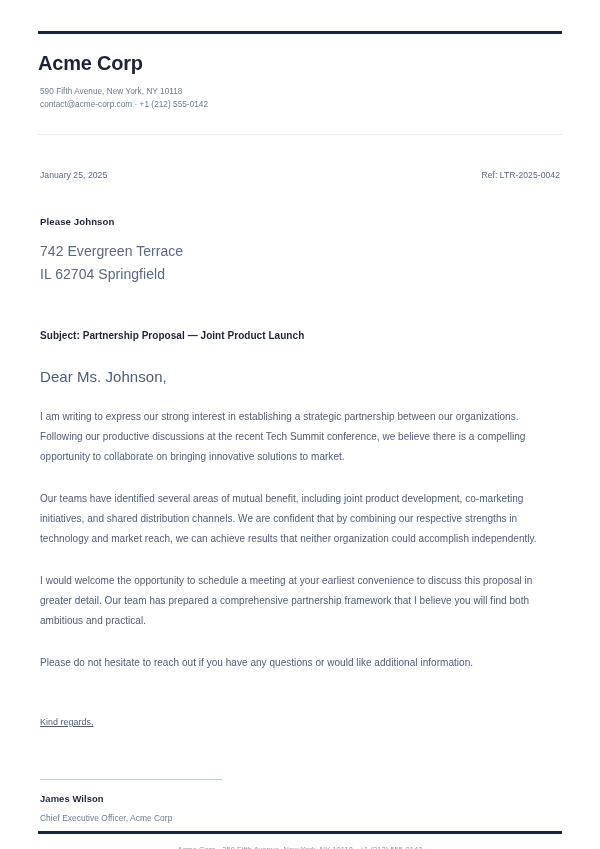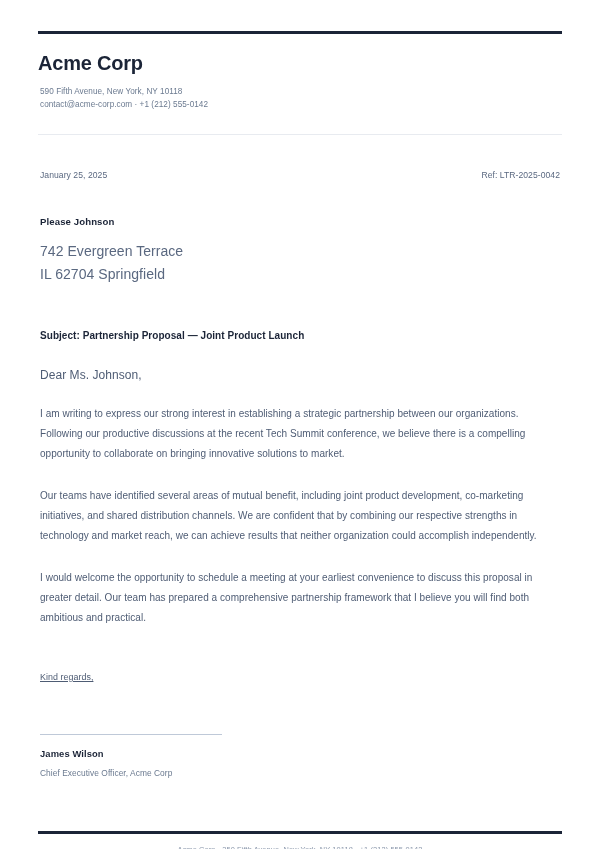--- a/index.html
+++ b/index.html
@@ -100,21 +100,21 @@
     color: #1b2437;
     letter-spacing: 0.05px;
   }
 
   
   .body-block {
     padding: 0 2px;
   }
   .salutation {
     margin-top: 27px;
-    font-size: 12px;
+    font-size: 15px;
     color: #4e5c74;
     letter-spacing: 0.05px;
   }
   .body-paragraph {
     margin-top: 22px;
     font-size: 10px;
     line-height: 2.0;
     color: #4e5c74;
     text-align: left;
     letter-spacing: 0.04px;
@@ -198,20 +198,21 @@
     <div class="recipient-line">IL 62704 Springfield</div>
   </div>
 
   <div class="subject">Subject: Partnership Proposal — Joint Product Launch</div>
 
   <div class="body-block">
     <div class="salutation">Dear Ms. Johnson,</div>
     <p class="body-paragraph">I am writing to express our strong interest in establishing a strategic partnership between our organizations. Following our productive discussions at the recent Tech Summit conference, we believe there is a compelling opportunity to collaborate on bringing innovative solutions to market.</p>
     <p class="body-paragraph">Our teams have identified several areas of mutual benefit, including joint product development, co-marketing initiatives, and shared distribution channels. We are confident that by combining our respective strengths in technology and market reach, we can achieve results that neither organization could accomplish independently.</p>
     <p class="body-paragraph">I would welcome the opportunity to schedule a meeting at your earliest convenience to discuss this proposal in greater detail. Our team has prepared a comprehensive partnership framework that I believe you will find both ambitious and practical.</p>
+    <p class="body-paragraph">Please do not hesitate to reach out if you have any questions or would like additional information.</p>
     <div class="closing">Kind regards,</div>
   </div>
 
   <div class="signature-block">
     <div class="signature-line"></div>
     <div class="signature-name">James Wilson</div>
     <div class="signature-title">Chief Executive Officer, Acme Corp</div>
   </div>
 
   <div class="footer">

